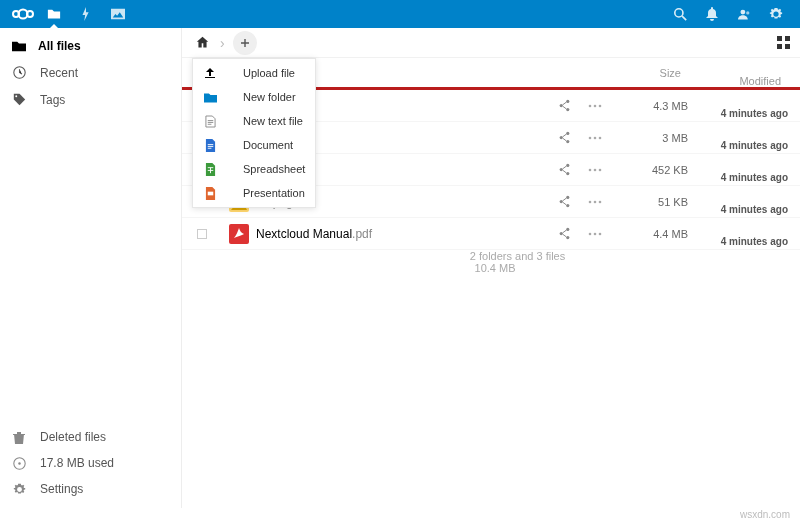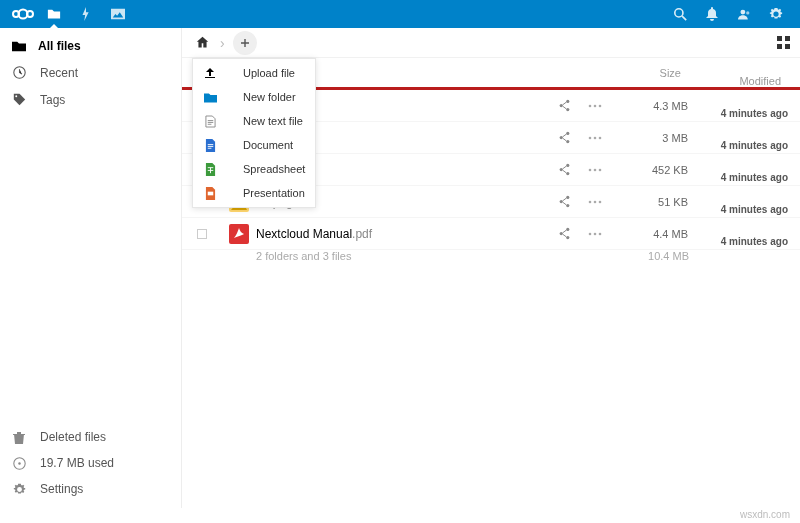--- a/index.html
+++ b/index.html
@@ -35,21 +35,21 @@
   .col-more { width: 30px; text-align: center; color: #aaa; }
   .col-size { width: 70px; text-align: right; }
   .col-mod { width: 100px; text-align: right; margin-top: 16px; }
   .row { display: flex; align-items: center; height: 32px; border-bottom: 1px solid #f5f5f5; padding-right: 12px; }
   .row .col-icon { display: flex; justify-content: center; }
   .row .col-name { color: #000; }
   .row .col-name .ext { color: #888; }
   .row .col-size { color: #666; font-size: 11px; }
   .row .col-mod { color: #555; font-size: 10px; font-weight: 700; }
   .row .col-share, .row .col-more { color: #b0b0b0; }
-  .summary { display: flex; height: 34px; color: #aaa; font-size: 11px; padding-right: 11px; }
+  .summary { display: flex; height: 34px; align-items: center; color: #aaa; font-size: 11px; padding-right: 21px; flex-direction: column; }
   .summary .col-name { padding-left: 74px; }
   .popup { position: absolute; top: 30px; left: 10px; background: #fff; border: 1px solid #e6e6e6; box-shadow: 0 1px 6px rgba(0,0,0,.12); padding: 2px 0; z-index: 5; min-width: 88px; }
   .popup::before { content: ""; position: absolute; top: -6px; left: 36px; border: 6px solid transparent; border-bottom-color: #fff; }
   .popup-item { display: flex; align-items: center; height: 24px; padding: 0 10px; gap: 26px; font-size: 11px; color: #333; cursor: pointer; white-space: nowrap; }
   .popup-item .picn { width: 14px; display: flex; justify-content: center; }
   .chk { width: 10px; height: 10px; border: 1px solid #ccc; }
   .watermark { height: 15px; font-size: 10px; color: #bcbcbc; text-align: right; padding-right: 10px; padding-top: 1px; }
   svg { display: block; }
 </style>
 </head>
@@ -152,21 +152,21 @@
             <span>Deleted files</span>
           </li>
           <li>
             <span class="icn">
               <svg width="13" height="13" viewBox="0 0 16 16">
                 <circle cx="8" cy="8" r="7" fill="none" stroke="#888" stroke-width="1.3"></circle>
                 <path fill="#888" d="M8 8 4 5"></path>
                 <circle cx="8" cy="8" r="1.5" fill="#888"></circle>
               </svg>
             </span>
-            <span>19.7 MB used</span>
+            <span>17.8 MB used</span>
           </li>
           <li>
             <span class="icn">
               <svg width="13" height="13" viewBox="0 0 16 16">
                 <path fill="#888" d="M8 5a3 3 0 100 6 3 3 0 000-6zm7 3-1.5.3a5.6 5.6 0 01-.5 1.2l.9 1.3-1.4 1.4-1.3-.9a5.6 5.6 0 01-1.2.5L9.7 13H6.3l-.3-1.5a5.6 5.6 0 01-1.2-.5l-1.3.9L2.1 10.5l.9-1.3A5.6 5.6 0 012.5 8L1 7.7V6.3l1.5-.3c.1-.4.3-.8.5-1.2l-.9-1.3L3.5 2.1l1.3.9c.4-.2.8-.4 1.2-.5L6.3 1h3.4l.3 1.5c.4.1.8.3 1.2.5l1.3-.9 1.4 1.4-.9 1.3c.2.4.4.8.5 1.2L15 6.3z"></path>
               </svg>
             </span>
             <span>Settings</span>
           </li>
         </ul>

